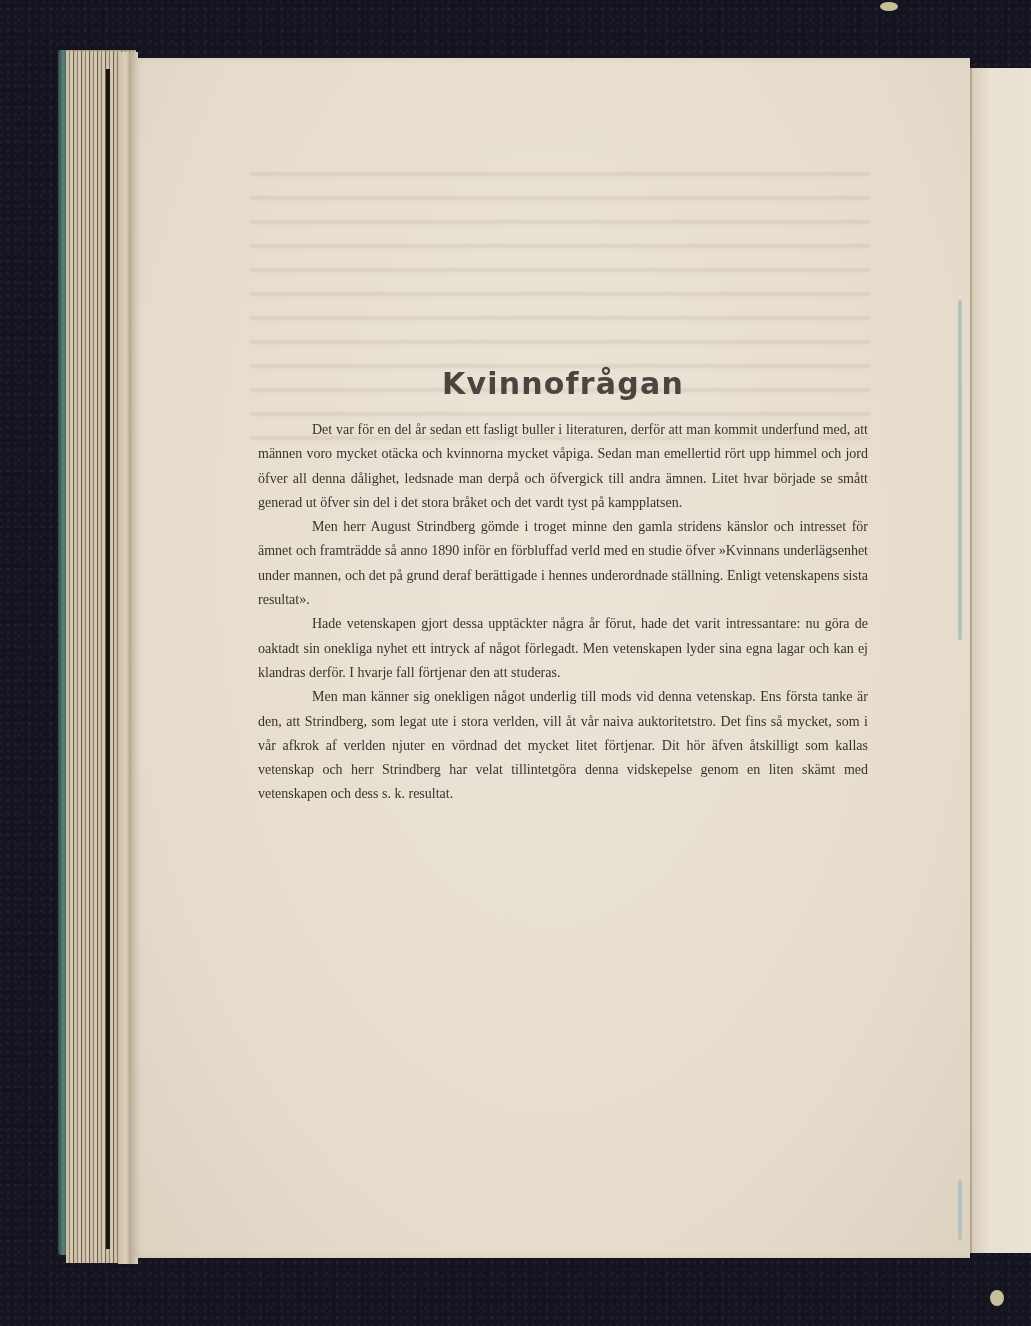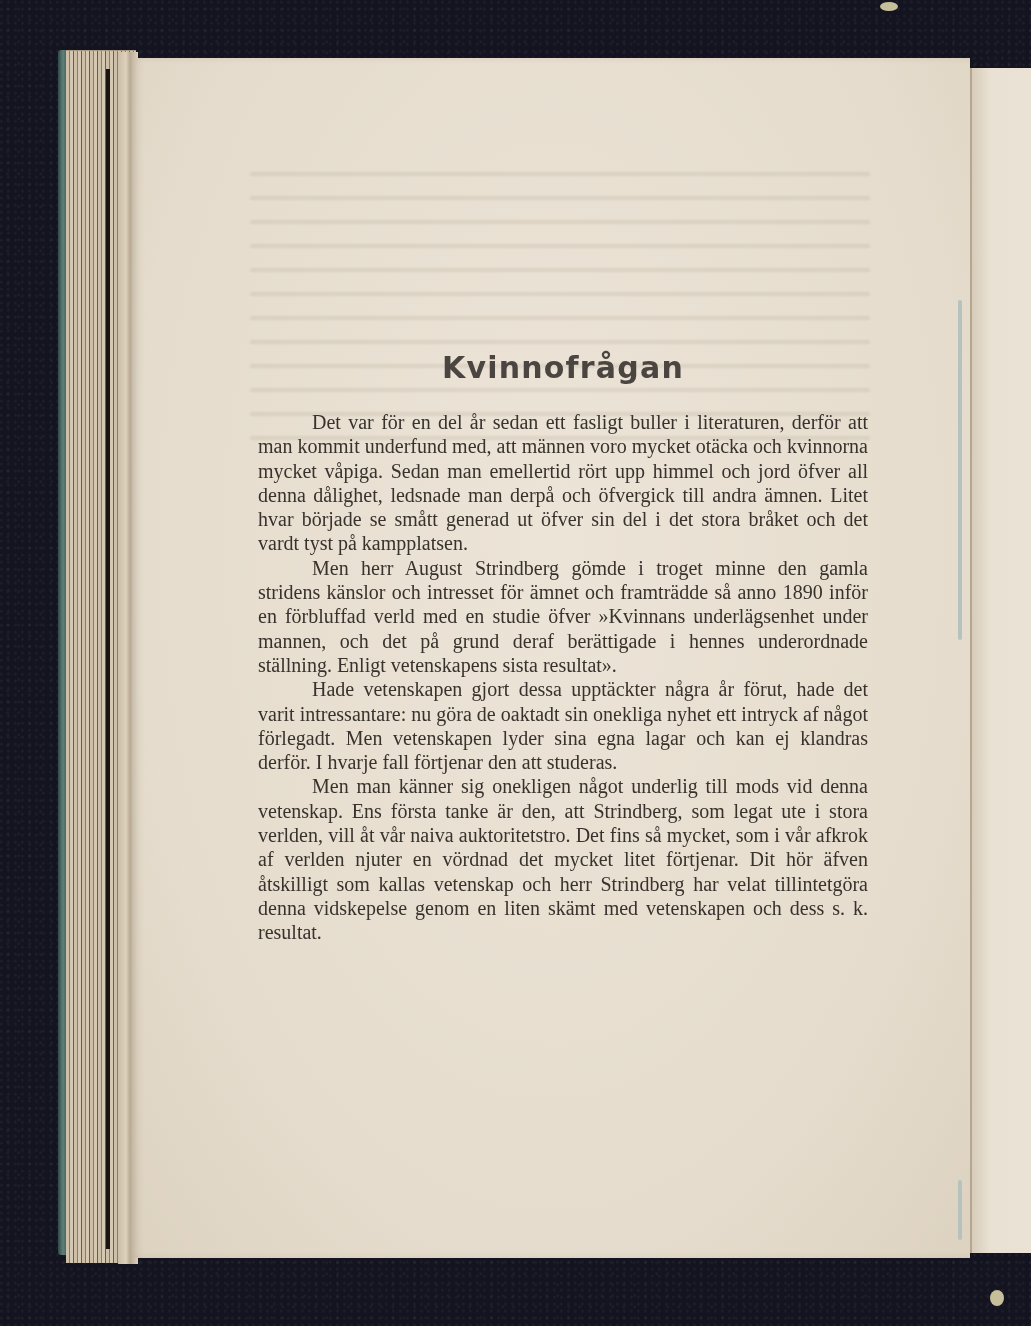--- a/index.html
+++ b/index.html
@@ -100,21 +100,21 @@
       background:
         repeating-linear-gradient(180deg,
           transparent 0px, transparent 12px,
           #6b5d4c 12px, #6b5d4c 16px,
           transparent 16px, transparent 24px);
       filter: blur(1.2px);
     }
     .content {
       position: absolute;
       left: 258px;
-      top: 348px;
+      top: 364px;
       width: 610px;
       color: #3c3631;
     }
     .title {
       text-align: center;
       font-family: "DejaVu Sans", "Liberation Sans", sans-serif;
       font-size: 30px;
       letter-spacing: 1.2px;
       color: #4a4540;
       margin: 0;
@@ -125,22 +125,22 @@
       text-align: center;
       font-family: "DejaVu Sans", "Liberation Sans", sans-serif;
       font-size: 17.5px;
       letter-spacing: 0.6px;
       color: #3f3a35;
       margin: 10px 0 0 0;
       height: 26px;
       line-height: 26px;
     }
     .body-text {
-      margin-top: 22px;
-      font-size: 20px;
+      margin-top: 14px;
+      font-size: 14px;
       line-height: 24.3px;
       text-align: justify;
       color: #38322d;
     }
     .para {
       margin: 0;
       text-indent: 54px;
       text-align-last: left;
     }
     .corner-spot {

